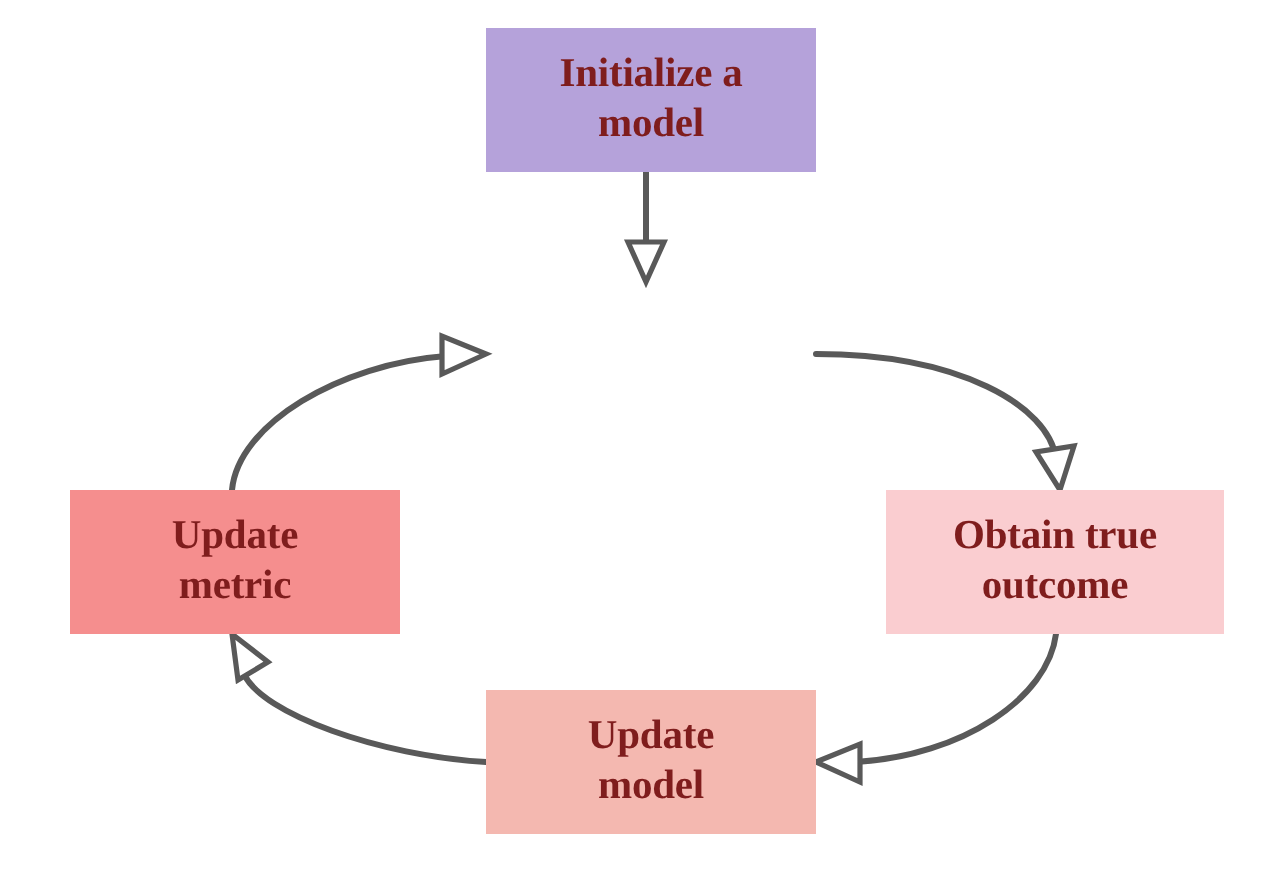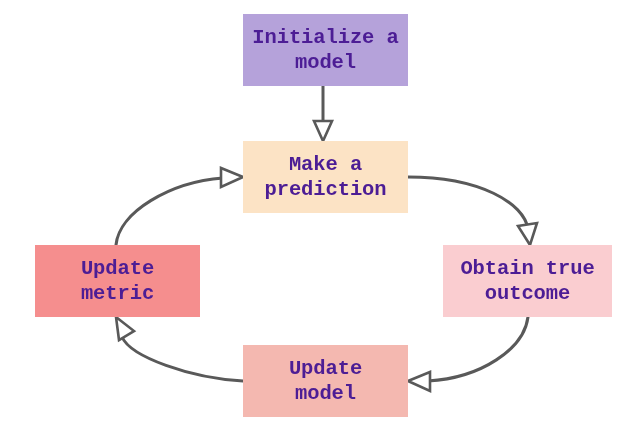--- a/index.html
+++ b/index.html
@@ -29,25 +29,25 @@
   .node-box {
     position: absolute;
     display: flex;
     align-items: center;
     justify-content: center;
     text-align: center;
     box-sizing: border-box;
     z-index: 2;
   }
   .node-label {
-    font-family: Liberation Mono, monospace;
+    font-family: Liberation Serif, serif;
     font-weight: bold;
     font-size: 20.5px;
     line-height: 1.22;
-    color: #4c1d95;
+    color: #7f1d1d;
     letter-spacing: -0.1px;
     white-space: pre-line;
     padding: 0 4px;
   }
   
   #node-initialize { left: 243px; top: 14px;  width: 165px; height: 72px; }
   #node-predict    { left: 243px; top: 141px; width: 165px; height: 72px; }
   #node-outcome    { left: 443px; top: 245px; width: 169px; height: 72px; }
   #node-update-model { left: 243px; top: 345px; width: 165px; height: 72px; }
   #node-update-metric { left: 35px; top: 245px; width: 165px; height: 72px; }
@@ -83,24 +83,20 @@
       <path d="M 116 245 C 119 212, 170 182, 223 178" stroke="#595959" stroke-width="3" fill="none" stroke-linecap="round"></path>
       <polygon points="243,177 221,168, 221,187" fill="#ffffff" stroke="#595959" stroke-width="2.6" stroke-linejoin="miter"></polygon>
     </g>
   </svg>
 
   <div class="node-box" id="node-initialize" style="background: rgb(181, 162, 218); color: rgb(0, 0, 0);">
     <span class="node-label">Initialize a
 model</span>
   </div>
 
-  <div class="node-box" id="node-predict" style="background: rgb(252, 227, 197); color: rgb(0, 0, 0);">
-    <span class="node-label">Make a
-prediction</span>
-  </div>
 
   <div class="node-box" id="node-outcome" style="background: rgb(250, 205, 208); color: rgb(0, 0, 0); justify-content: center;">
     <span class="node-label">Obtain true
 outcome</span>
   </div>
 
   <div class="node-box" id="node-update-model" style="background: rgb(244, 184, 176); color: rgb(0, 0, 0);">
     <span class="node-label">Update
 model</span>
   </div>

